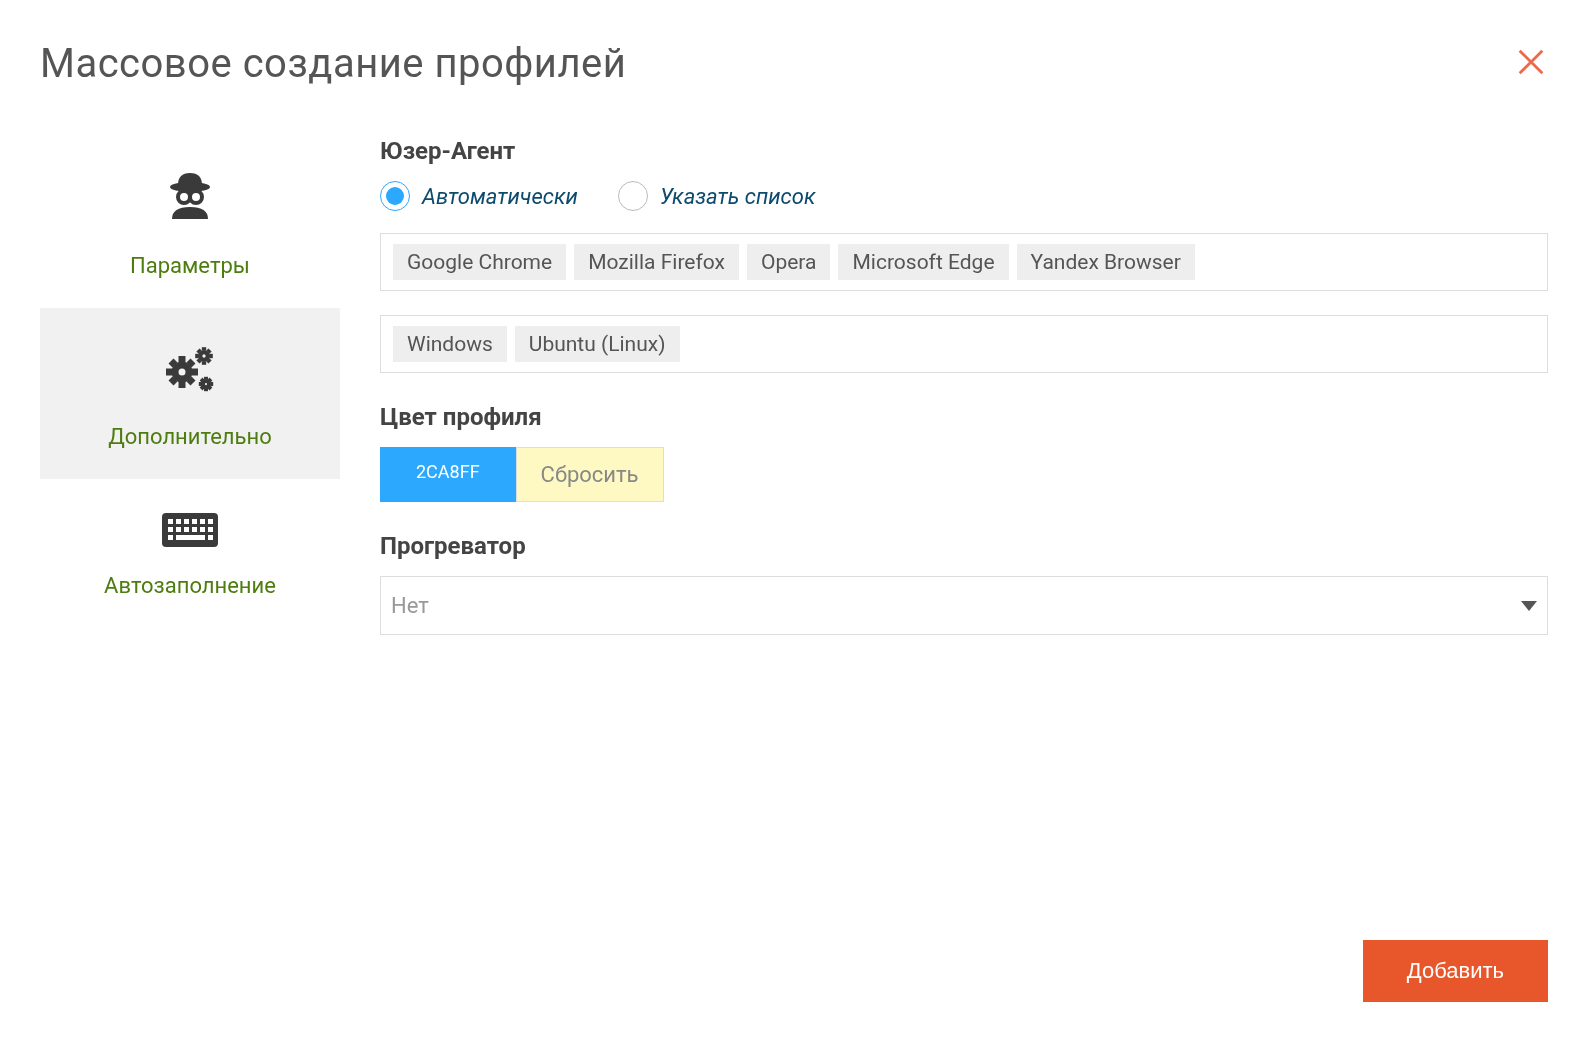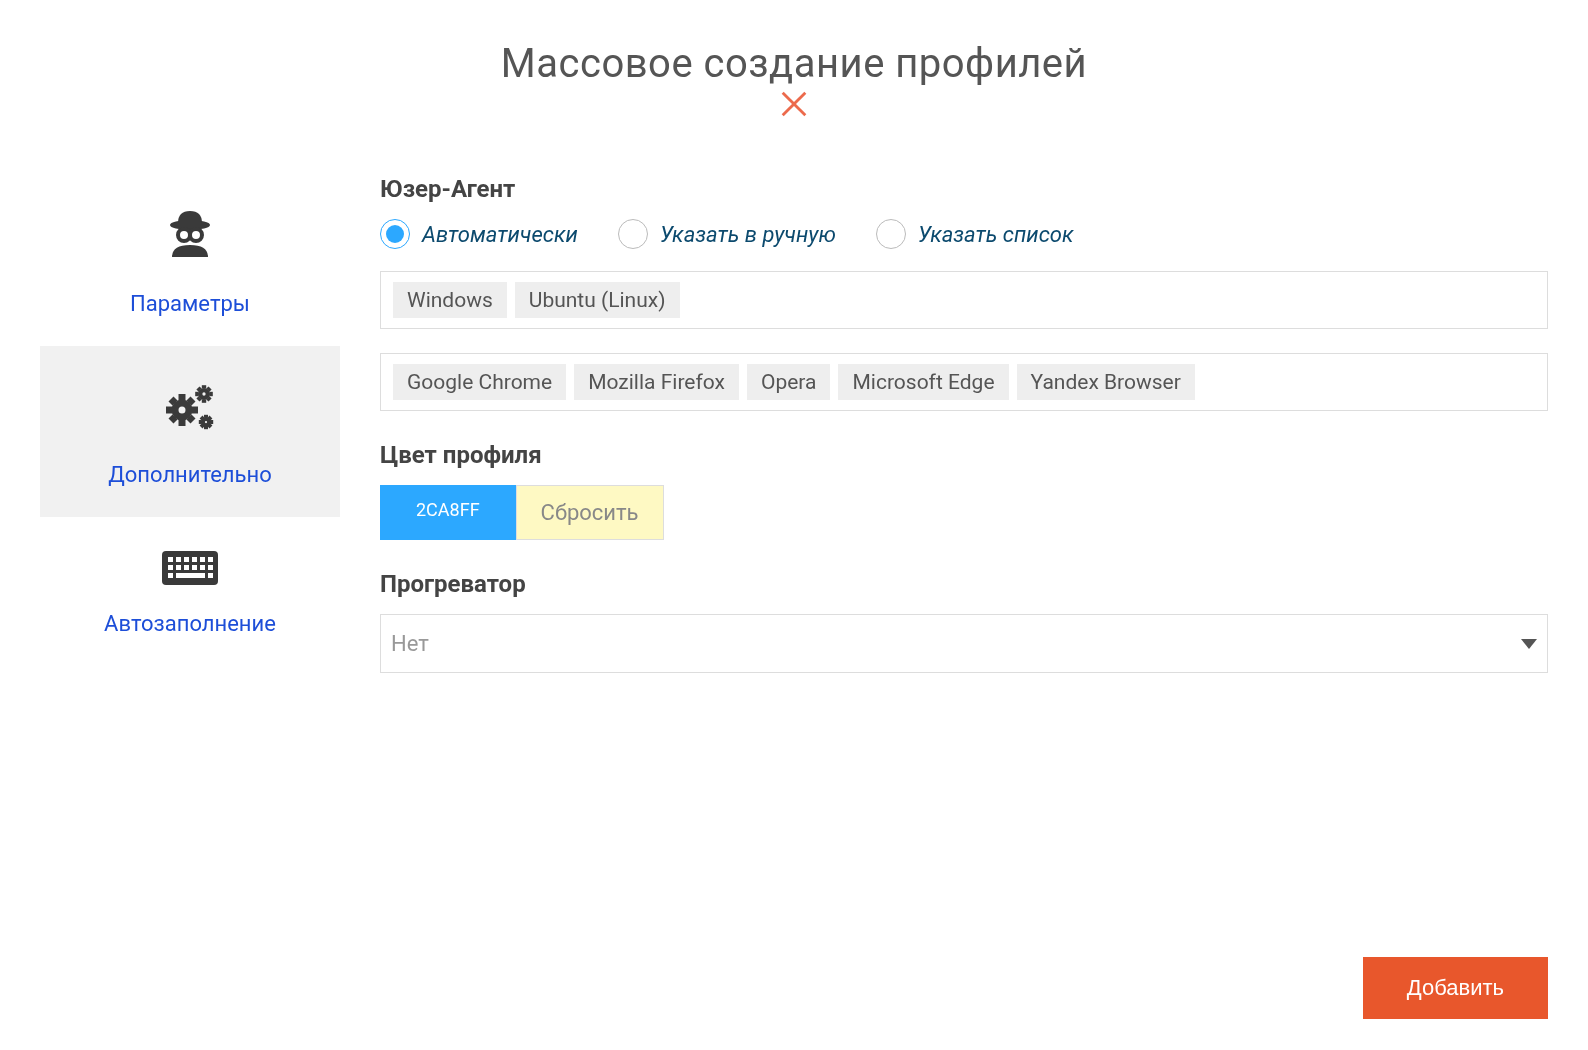--- a/index.html
+++ b/index.html
@@ -9,21 +9,20 @@
       width: 1588px;
       height: 1050px;
       padding: 40px;
       position: relative;
     }
     .header {
       display: flex;
       justify-content: space-between;
       align-items: center;
       margin-bottom: 50px;
-      flex-direction: column;
     }
     .title {
       font-size: 40px;
       font-weight: 400;
       color: #555;
       letter-spacing: 0.5px;
     }
     .close-btn {
       cursor: pointer;
       color: #ec6a4c;
@@ -46,21 +45,21 @@
       gap: 18px;
     }
     .sidebar-item.active {
       background: #f1f1f1;
     }
     .sidebar-icon {
       color: #3a3a3a;
     }
     .sidebar-label {
       font-size: 22px;
-      color: #1d4ed8;
+      color: #4d7c0f;
     }
     .main {
       flex: 1;
     }
     .section {
       margin-bottom: 30px;
     }
     .section-title {
       font-size: 24px;
       font-weight: 700;
@@ -144,21 +143,21 @@
     }
     .select-value {
       font-size: 22px;
       color: #999;
     }
     .select-caret {
       color: #555;
     }
     .footer {
       position: absolute;
-      bottom: 31px;
+      bottom: 48px;
       right: 40px;
     }
     .add-btn {
       background: #e8572c;
       color: #fff;
       padding: 18px 44px;
       font-size: 22px;
       border: none;
       cursor: pointer;
     }
@@ -274,39 +273,35 @@
       <div class="section-title">Юзер-Агент</div>
       <div class="radio-group">
         <div class="radio-option">
           <div class="radio-circle selected">
               <div class="radio-dot"></div>
             </div>
           <div class="radio-label">Автоматически</div>
         </div>
         <div class="radio-option">
           <div class="radio-circle"></div>
-          <div class="radio-label">Указать в ручную</div>
-        </div>
-        <div class="radio-option">
-          <div class="radio-circle"></div>
           <div class="radio-label">Указать список</div>
         </div>
-      </div>
-
-      <div class="tag-box">
-        <div class="tag">Windows</div>
-        <div class="tag">Ubuntu (Linux)</div>
       </div>
 
       <div class="tag-box">
         <div class="tag">Google Chrome</div>
         <div class="tag">Mozilla Firefox</div>
         <div class="tag">Opera</div>
         <div class="tag">Microsoft Edge</div>
         <div class="tag">Yandex Browser</div>
+      </div>
+
+      <div class="tag-box">
+        <div class="tag">Windows</div>
+        <div class="tag">Ubuntu (Linux)</div>
       </div>
     </div>
 
     <div class="section">
       <div class="section-title">Цвет профиля</div>
       <div class="color-row">
         <div class="color-value">2CA8FF</div>
         <div class="reset-btn">Сбросить</div>
       </div>
     </div>

